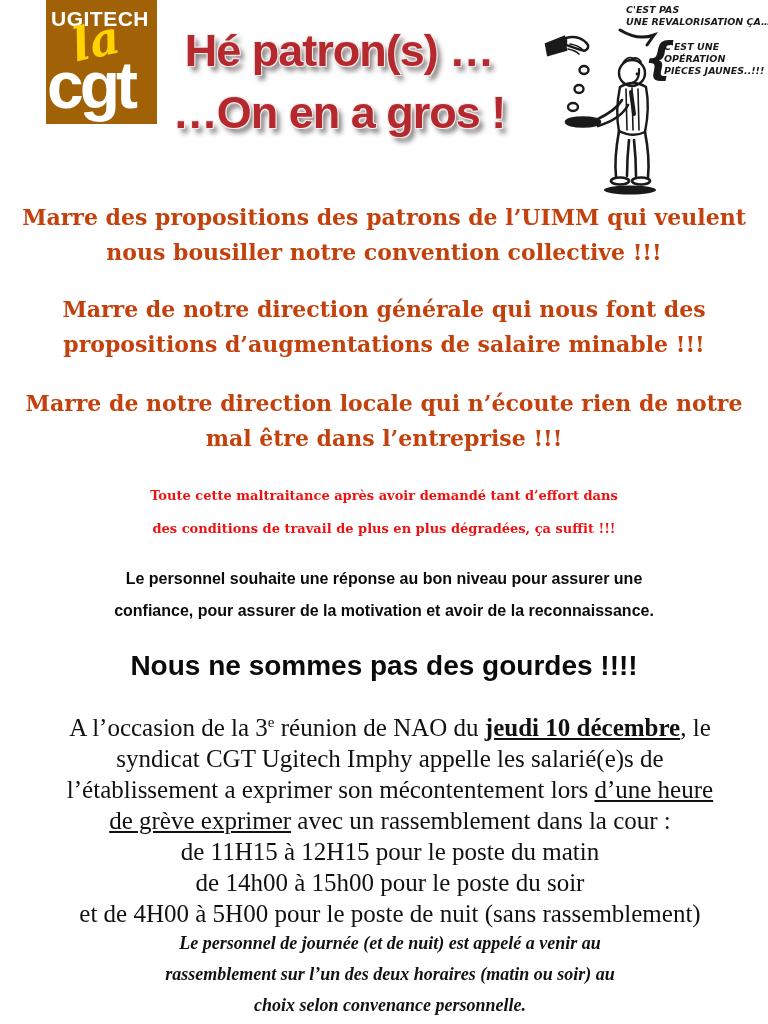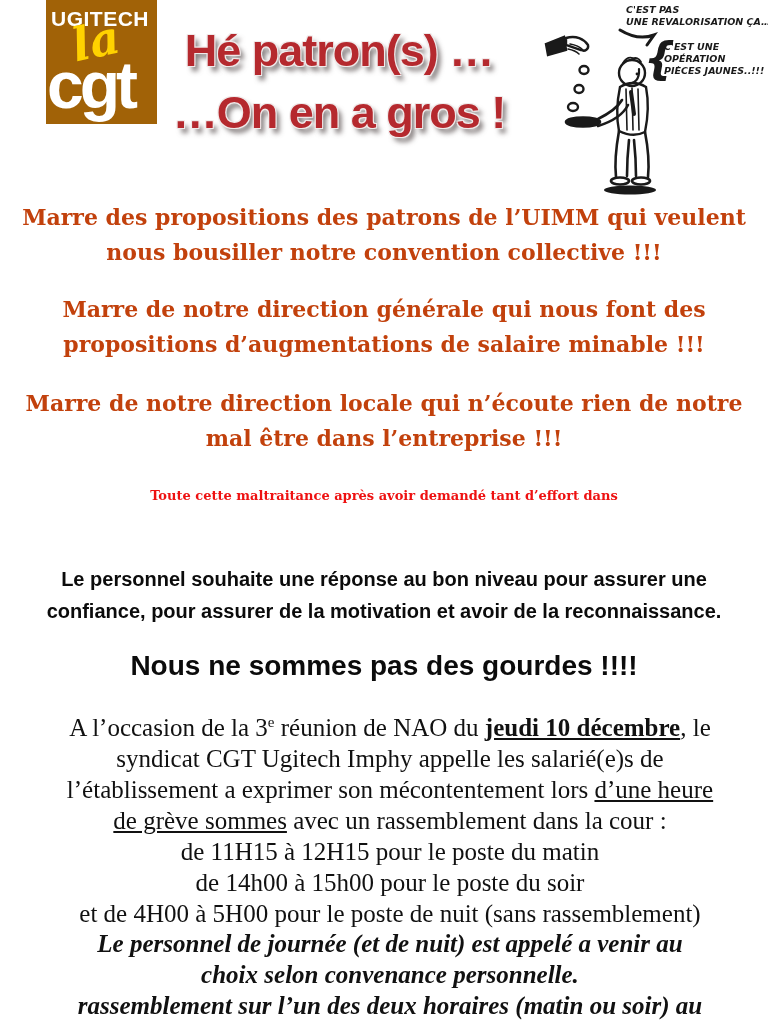--- a/index.html
+++ b/index.html
@@ -30,29 +30,29 @@
                 fill:#1a1a1a;}
 
   
   .block{position:absolute;left:0;right:0;text-align:center;white-space:nowrap;}
   .serifbold{font-family:"DejaVu Serif",serif;font-weight:bold;color:#c2410c;}
   .p1{top:200px;font-size:22px;line-height:35px;}
   .p2{top:292px;font-size:22px;line-height:35px;}
   .p3{top:386px;font-size:22px;line-height:35px;text-align:center;}
   .pred{top:479px;font-size:13px;line-height:33px;color:#ee1111;}
   .psans{top:563px;font-family:"Liberation Sans",sans-serif;font-weight:bold;
-         font-size:20px;line-height:32px;color:#0b0b0b;}
+         font-size:16px;line-height:32px;color:#0b0b0b;}
   .gourdes{top:650px;font-family:"Liberation Sans",sans-serif;font-weight:bold;
            font-size:28px;color:#0b0b0b;}
   .nao{top:707px;font-family:"Liberation Serif",serif;font-size:25px;line-height:31px;color:#111;padding-left:12px;}
   .nao sup{font-size:60%;}
   .nao .u{text-decoration:underline;}
   .nao strong{font-weight:bold;}
   .closing{top:928px;font-family:"Liberation Serif",serif;font-weight:bold;font-style:italic;
-           font-size:25px;line-height:31px;color:#111;padding-left:12px;}
+           font-size:18px;line-height:31px;color:#111;padding-left:12px;}
 </style>
 </head>
 <body>
 
 <div class="page">
 
   <div class="logo">
     <div class="logo-company">UGITECH</div>
     <div class="logo-la">la</div>
     <div class="logo-cgt">cgt</div>
@@ -121,38 +121,39 @@
     <div>propositions d’augmentations de salaire minable !!!</div>
   </div>
 
   <div class="block serifbold p3">
     <div>Marre de notre direction locale qui n’écoute rien de notre</div>
     <div>mal être dans l’entreprise !!!</div>
   </div>
 
   <div class="block serifbold pred">
     <div>Toute cette maltraitance après avoir demandé tant d’effort dans</div>
+    <div>des conditions de travail de plus en plus dégradées, ça suffit !!!</div>
   </div>
 
   <div class="block psans">
     <div>Le personnel souhaite une réponse au bon niveau pour assurer une</div>
     <div>confiance, pour assurer de la motivation et avoir de la reconnaissance.</div>
   </div>
 
   <div class="block gourdes">Nous ne sommes pas des gourdes !!!!</div>
 
   <div class="block nao">
     <div><span>A l’occasion de la 3</span><sup>e</sup><span> réunion de NAO du </span><strong class="u">jeudi 10 décembre</strong><span>, le</span></div>
     <div>syndicat CGT Ugitech Imphy appelle les salarié(e)s de</div>
     <div><span>l’établissement a exprimer son mécontentement lors </span><span class="u">d’une heure</span></div>
-    <div><span class="u">de grève sommes</span><span> avec un rassemblement dans la cour :</span></div>
+    <div><span class="u">de grève exprimer</span><span> avec un rassemblement dans la cour :</span></div>
     <div>de 11H15 à 12H15 pour le poste du matin</div>
     <div>de 14h00 à 15h00 pour le poste du soir</div>
     <div>et de 4H00 à 5H00 pour le poste de nuit (sans rassemblement)</div>
   </div>
 
   <div class="block closing">
     <div>Le personnel de journée (et de nuit) est appelé a venir au</div>
+    <div>rassemblement sur l’un des deux horaires (matin ou soir) au</div>
     <div>choix selon convenance personnelle.</div>
-    <div>rassemblement sur l’un des deux horaires (matin ou soir) au</div>
   </div>
 
 </div>
 
 </body></html>

